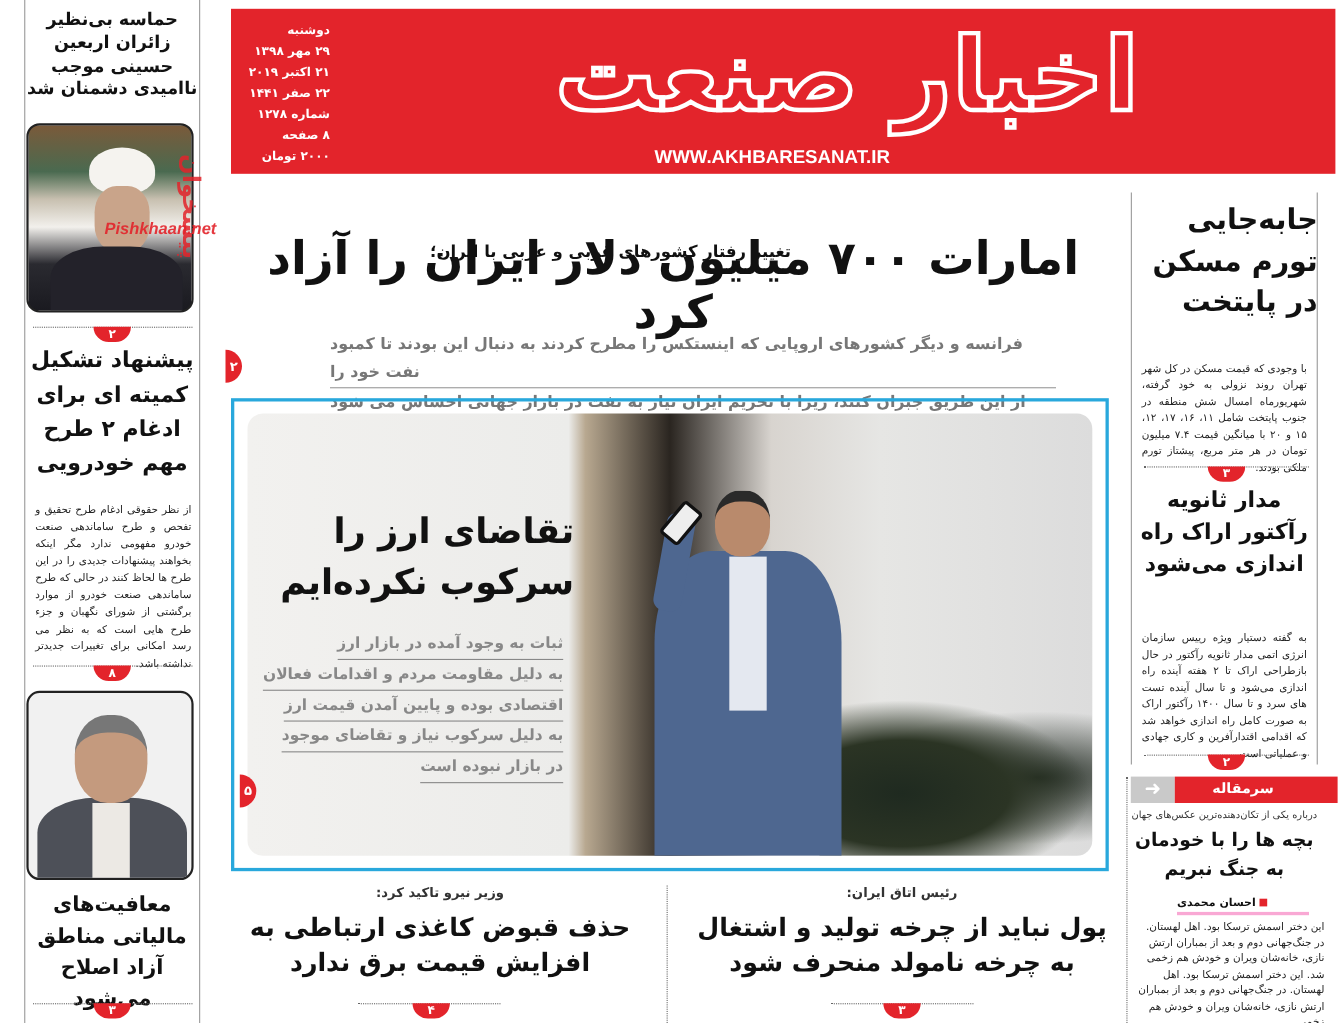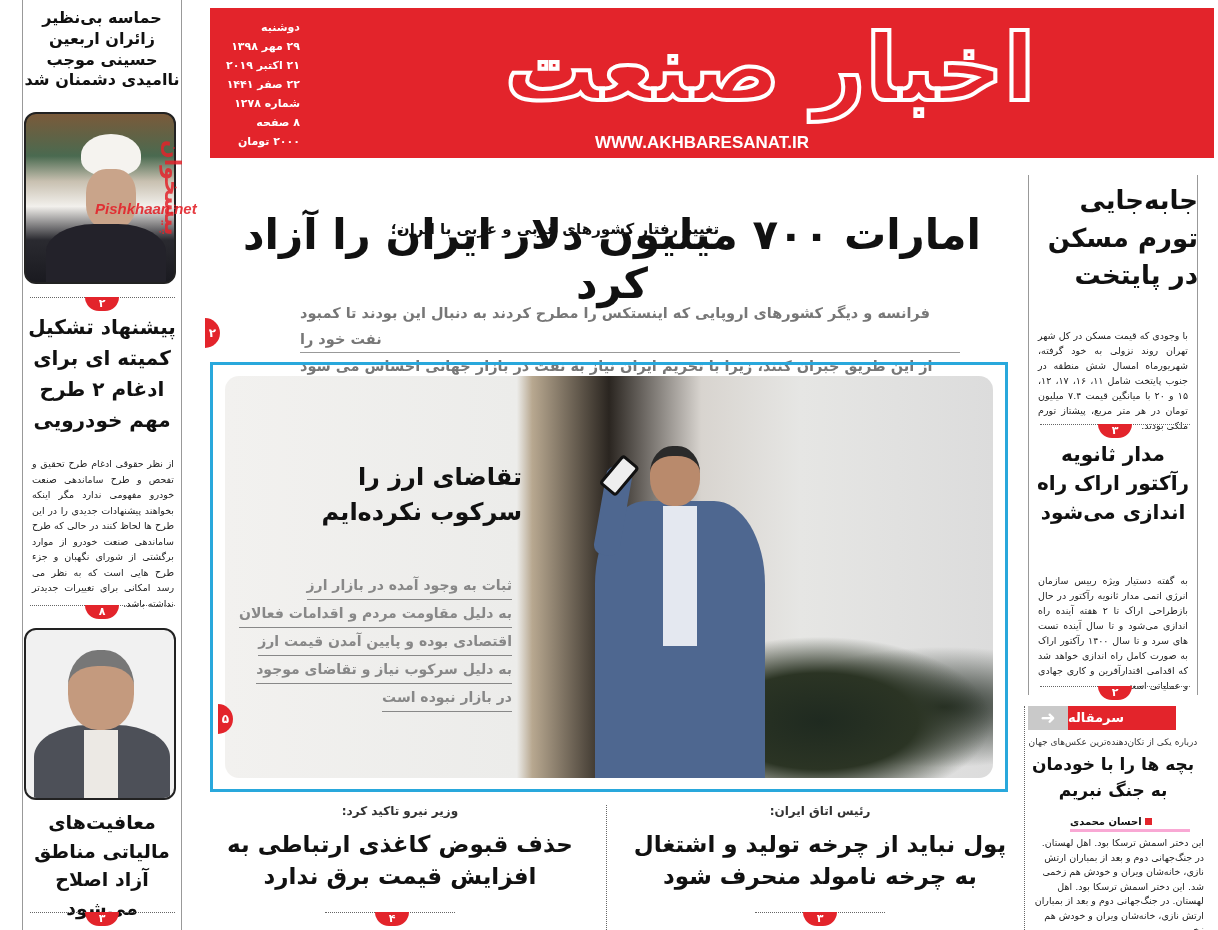--- a/index.html
+++ b/index.html
@@ -49,39 +49,39 @@
   .photo-frame { left: 210px; top: 362px; width: 798px; height: 430px; border: 3px solid #29a8dc; }
   .photo-main { left: 225px; top: 376px; width: 768px; height: 402px; border-radius: 14px; overflow: hidden; background: linear-gradient(90deg,#f2f1ef 0%,#ececea 38%,#b8a890 40%,#2a2520 50%,#d8d4cf 62%,#e6e6e4 75%,#dcdcdc 100%); }
   .pm-trees { position:absolute; left:520px; top:260px; width:248px; height:142px; background: radial-gradient(ellipse at 30% 60%, #1f2a20 0%, #2b3424 40%, transparent 70%), radial-gradient(ellipse at 80% 50%, #222b22 0%, transparent 60%); }
   .pm-person { position:absolute; left:370px; top:70px; width:170px; height:332px; }
   .pm-head { position:absolute; left:55px; top:0; width:50px; height:60px; border-radius:45%; background:#b98a6c; border-top: 10px solid #2a2a2a; }
   .pm-suit { position:absolute; left:0; top:55px; width:170px; height:277px; border-radius:30% 30% 0 0; background:#4e6790; }
   .pm-shirt { position:absolute; left:68px; top:60px; width:34px; height:140px; background:#e4e8f0; }
   .pm-arm { position:absolute; left:5px; top:20px; width:26px; height:90px; background:#4e6790; border-radius:10px; transform: rotate(10deg); }
   .pm-phone { position:absolute; left:2px; top:-10px; width:22px; height:38px; background:#eee; border:3px solid #111; border-radius:4px; transform: rotate(30deg); }
 
-  .sub-hl { left: 232px; top: 460px; width: 290px; font-size: 24px; font-weight: bold; text-align: right; line-height: 1.45; }
+  .sub-hl { left: 232px; top: 460px; width: 290px; font-size: 32px; font-weight: bold; text-align: right; line-height: 1.45; }
   .sub-lead { left: 232px; top: 572px; width: 280px; font-size: 14px; font-weight: bold; color: #888; text-align: right; line-height: 27px; }
   .sub-lead span { display: inline-block; border-bottom: 1.5px solid #888; }
 
   .sidebadge { width: 15px; height: 30px; background: #e3242b; color: #fff; font-size: 12px; font-weight: bold; line-height: 30px; text-align: center; border-radius: 0 15px 15px 0; }
 
   .vdiv { border-left: 1px dotted #666; }
 
   .small-kicker { font-size: 12px; font-weight: bold; color: #333; text-align: center; }
   .bot-hl { font-size: 23px; font-weight: bold; text-align: center; line-height: 1.4; }
 
   
   .right-col { left: 1028px; top: 175px; width: 170px; height: 520px; border-left: 1px solid #999; border-right: 1px solid #999; }
   .hl-r1 { left: 1028px; top: 182px; width: 170px; font-size: 26px; line-height: 1.45; text-align: right; }
   .body-r1 { left: 1038px; top: 328px; width: 150px; font-size: 9.5px; line-height: 15px; text-align: justify; color: #222; }
   .hl-r2 { left: 1028px; top: 440px; width: 170px; font-size: 20px; line-height: 1.45; }
   .body-r2 { left: 1038px; top: 573px; width: 150px; font-size: 9.5px; line-height: 15px; text-align: justify; color: #222; }
 
-  .editorial-bar { left: 1068px; top: 706px; width: 108px; height: 24px; background: #e3242b; color: #fff; font-size: 13px; font-weight: bold; text-align: left; padding-right: 24px; line-height: 24px; }
+  .editorial-bar { left: 1068px; top: 706px; width: 148px; height: 24px; background: #e3242b; color: #fff; font-size: 13px; font-weight: bold; text-align: center; padding-right: 24px; line-height: 24px; }
   .editorial-arrow { left: 1028px; top: 706px; width: 40px; height: 24px; background: #c9c9c9; color: #fff; font-size: 18px; text-align: center; line-height: 24px; }
   .ed-kicker { left: 1028px; top: 737px; width: 170px; font-size: 9px; color: #333; text-align: center; }
   .hl-r3 { left: 1028px; top: 752px; width: 170px; font-size: 17px; line-height: 1.5; }
   .author { left: 1070px; top: 816px; width: 120px; font-size: 10px; font-weight: bold; text-align: left; border-bottom: 3px solid #f9a8d4; padding-bottom: 2px; }
   .author-sq { display:inline-block; width:7px; height:7px; background:#e3242b; margin-left:3px; }
   .body-r3 { left: 1032px; top: 836px; width: 172px; font-size: 9.5px; line-height: 14.5px; text-align: right; color: #222; }
   .dot-left { left: 1024px; top: 706px; height: 224px; border-left: 1px dotted #666; }
 </style>
 </head>
 <body>

